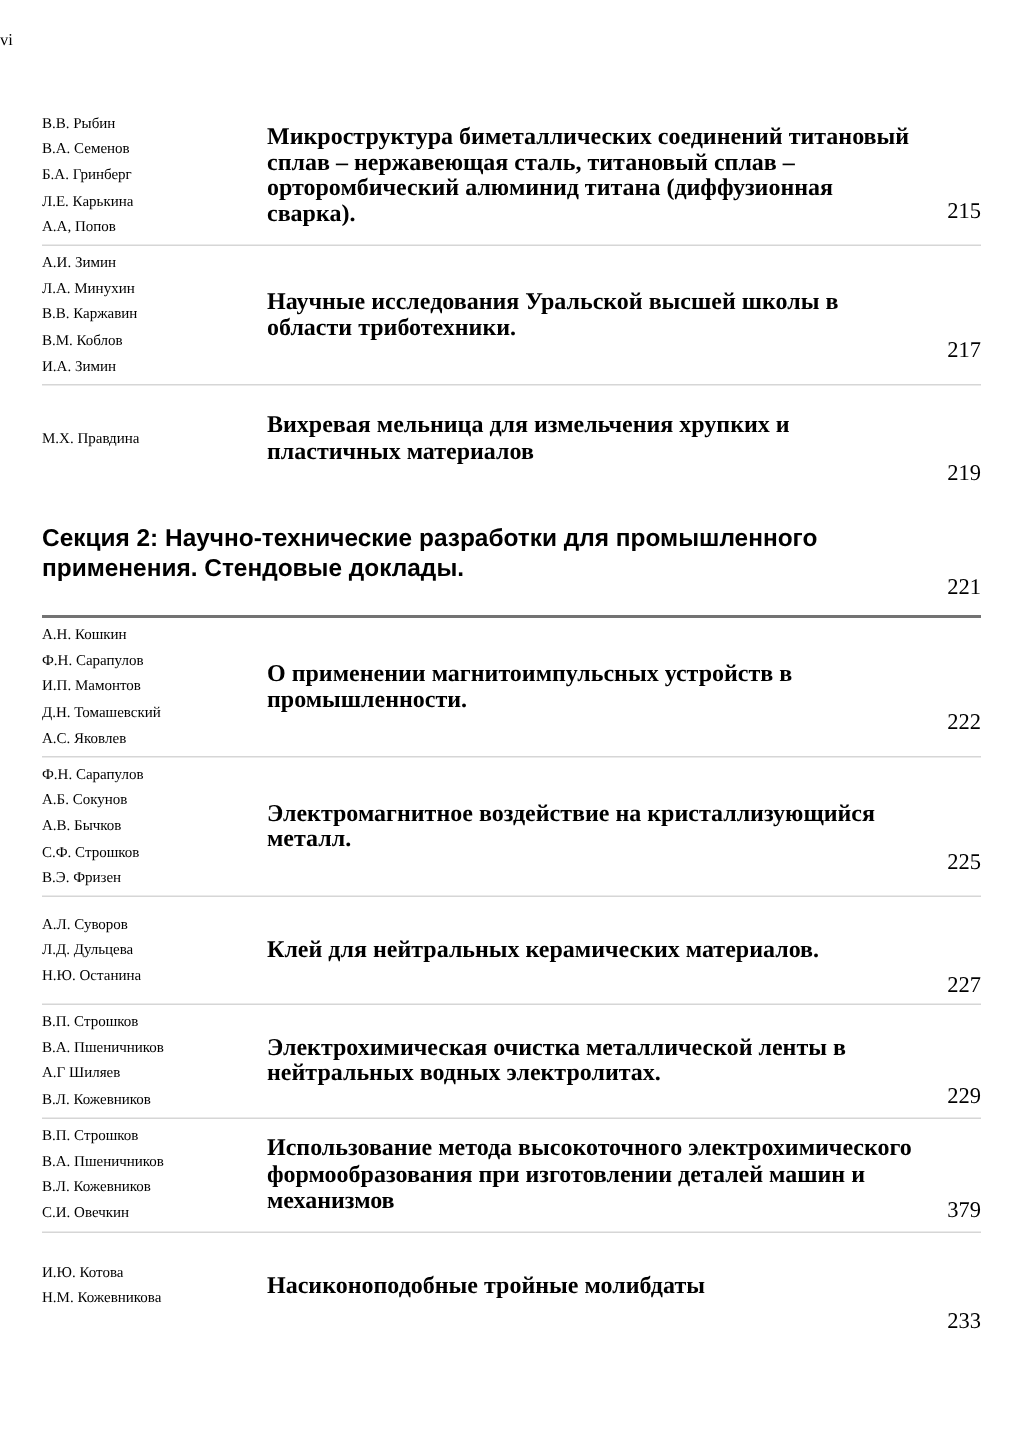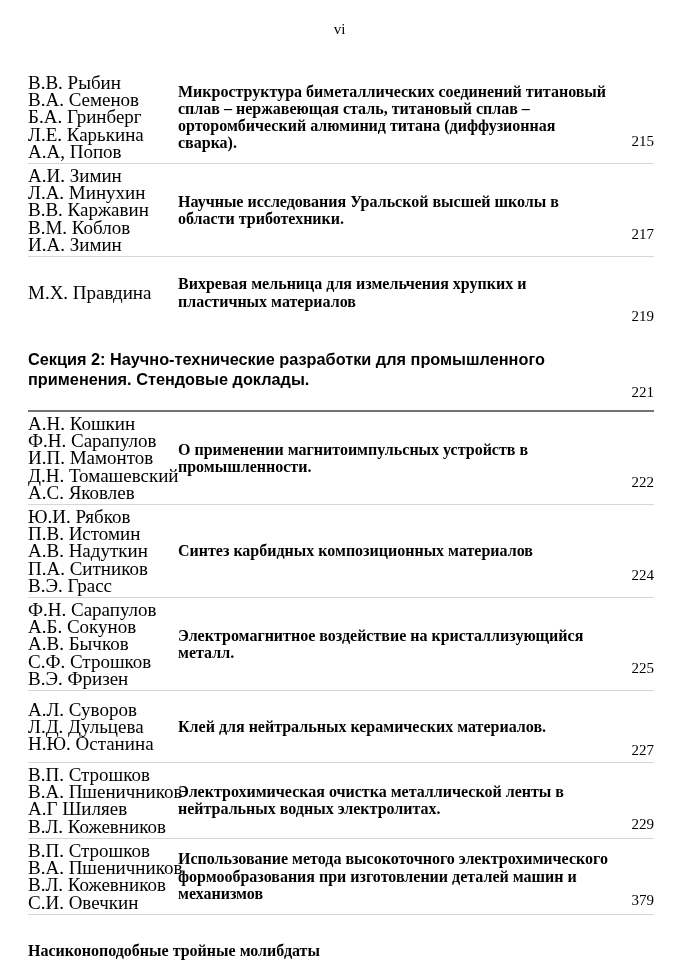--- a/index.html
+++ b/index.html
@@ -1,22 +1,22 @@
 <!DOCTYPE html>
 <html><head>
 <meta charset="utf-8">
 <style>
   html, body { margin:0; padding:0; background:#ffffff; }
   body { width:679px; height:960px; position:relative; overflow:hidden; color:#000; }
-  .page-num { position:absolute; top:21px; left:0; width:679px; text-align:center;
-    font-family:"Liberation Serif", serif; font-size:15px; }
+  .page-num { position:absolute; top:21px; left:0; width:679px; text-align:left;
+    font-family:"Liberation Serif", serif; font-size:11px; }
   .toc { position:absolute; left:28px; top:71px; width:626px; }
   .entry { display:flex; align-items:center; border-bottom:1px solid #d6d6d6; padding:3px 0 3px 0; }
   .entry:last-child { border-bottom:none; }
-  .authors { width:150px; flex:none; font-family:"Liberation Serif", serif; font-size:19px; line-height:17.2px; }
+  .authors { width:150px; flex:none; font-family:"Liberation Serif", serif; font-size:10px; line-height:17.2px; }
   .author { display:block; white-space:nowrap; }
   .title { flex:1; font-family:Liberation Serif, serif; font-weight:bold; font-size:16px; line-height:17.2px; padding-right:6px; }
   .pg { width:40px; flex:none; text-align:right; font-family:"Liberation Serif", serif; font-size:15px;margin-top:48px; }
   .section { display:flex; align-items:center; border-bottom:2px solid #737373; padding:8px 0 9px 0; }
   .section-title { flex:1; font-family:"Liberation Sans", sans-serif; font-weight:bold; font-size:16.3px; line-height:20px; }
   .section .pg { padding-top:0; }
 </style>
 </head>
 <body>
 
@@ -65,31 +65,20 @@
           <span class="author">Ф.Н. Сарапулов</span>
           <span class="author">И.П. Мамонтов</span>
           <span class="author">Д.Н. Томашевский</span>
           <span class="author">А.С. Яковлев</span>
         </div>
         <div class="title">О применении магнитоимпульсных устройств в промышленности.</div>
         <div class="pg">222</div>
       </div>
       <div class="entry">
         <div class="authors">
-          <span class="author">Ю.И. Рябков</span>
-          <span class="author">П.В. Истомин</span>
-          <span class="author">А.В. Надуткин</span>
-          <span class="author">П.А. Ситников</span>
-          <span class="author">В.Э. Грасс</span>
-        </div>
-        <div class="title">Синтез карбидных композиционных материалов</div>
-        <div class="pg">224</div>
-      </div>
-      <div class="entry">
-        <div class="authors">
           <span class="author">Ф.Н. Сарапулов</span>
           <span class="author">А.Б. Сокунов</span>
           <span class="author">А.В. Бычков</span>
           <span class="author">С.Ф. Строшков</span>
           <span class="author">В.Э. Фризен</span>
         </div>
         <div class="title">Электромагнитное воздействие на кристаллизующийся металл.</div>
         <div class="pg">225</div>
       </div>
       <div class="entry">
@@ -115,17 +104,21 @@
         <div class="authors">
           <span class="author">В.П. Строшков</span>
           <span class="author">В.А. Пшеничников</span>
           <span class="author">В.Л. Кожевников</span>
           <span class="author">С.И. Овечкин</span>
         </div>
         <div class="title">Использование метода высокоточного электрохимического формообразования при изготовлении деталей машин и механизмов</div>
         <div class="pg">379</div>
       </div>
       <div class="entry">
+        <div class="authors">
+          <span class="author">И.Ю. Котова</span>
+          <span class="author">Н.М. Кожевникова</span>
+        </div>
         <div class="title">Насиконоподобные тройные молибдаты</div>
         <div class="pg">233</div>
       </div>
     </div>
 </div>
 
 </body></html>

